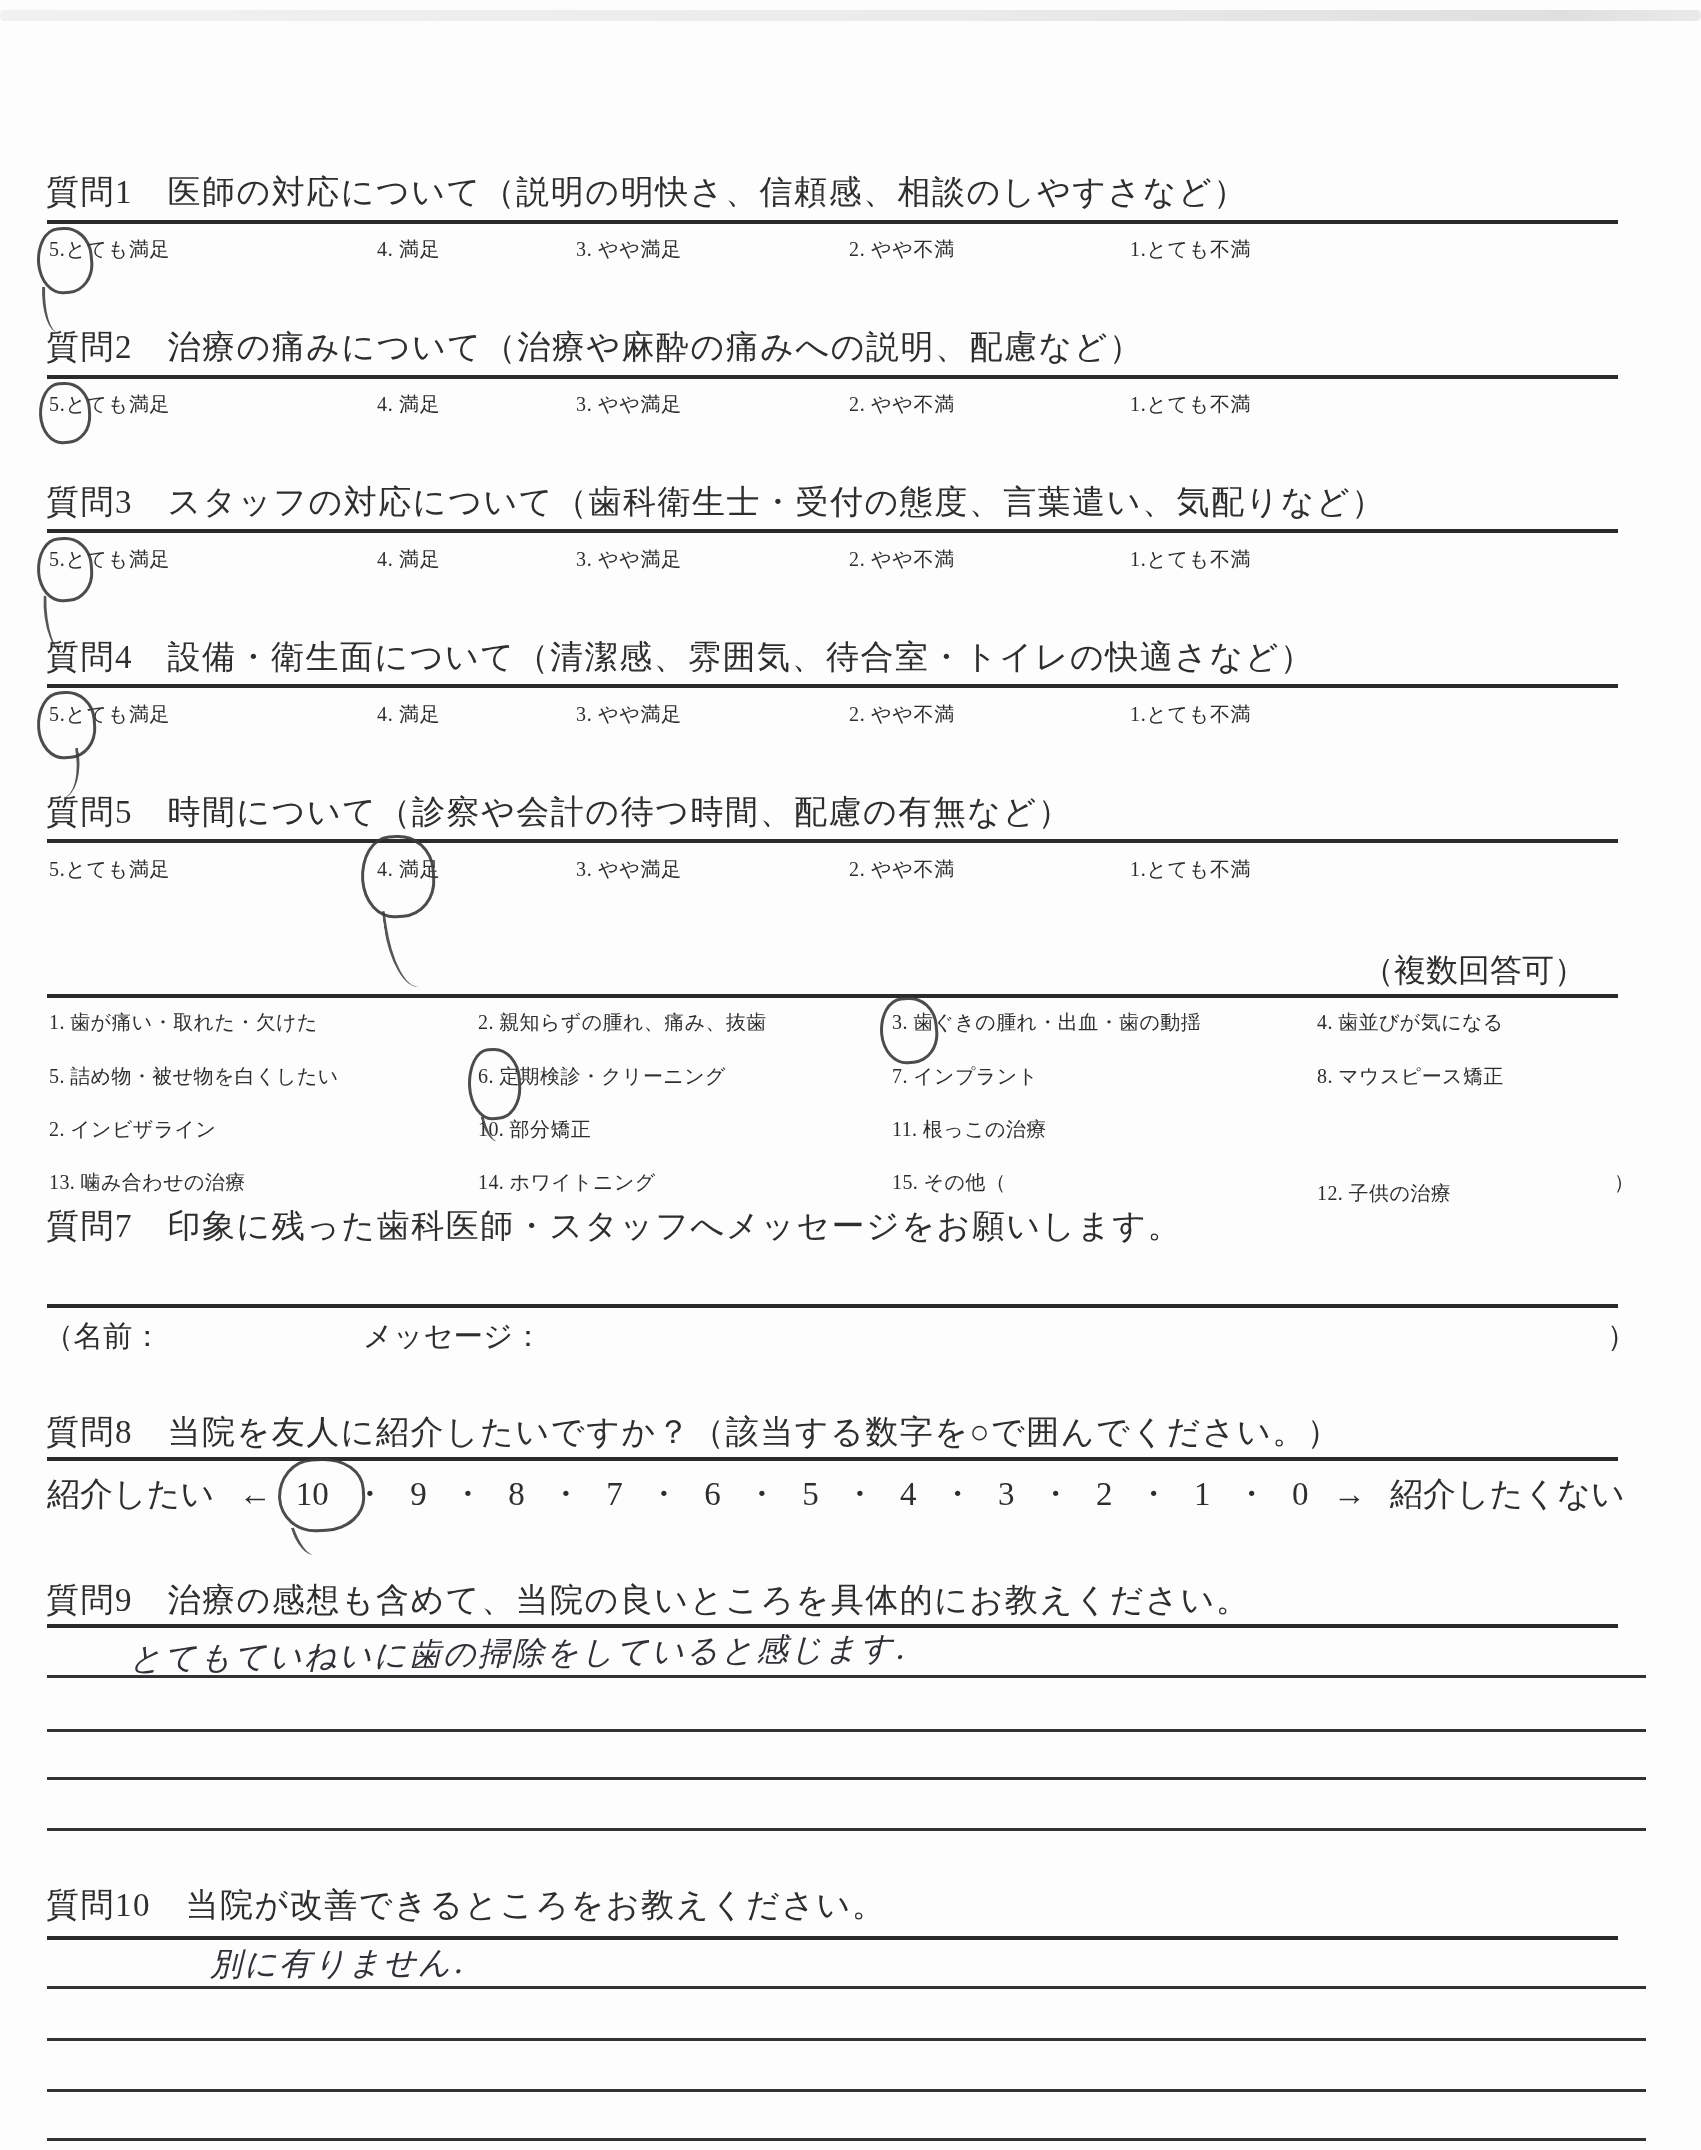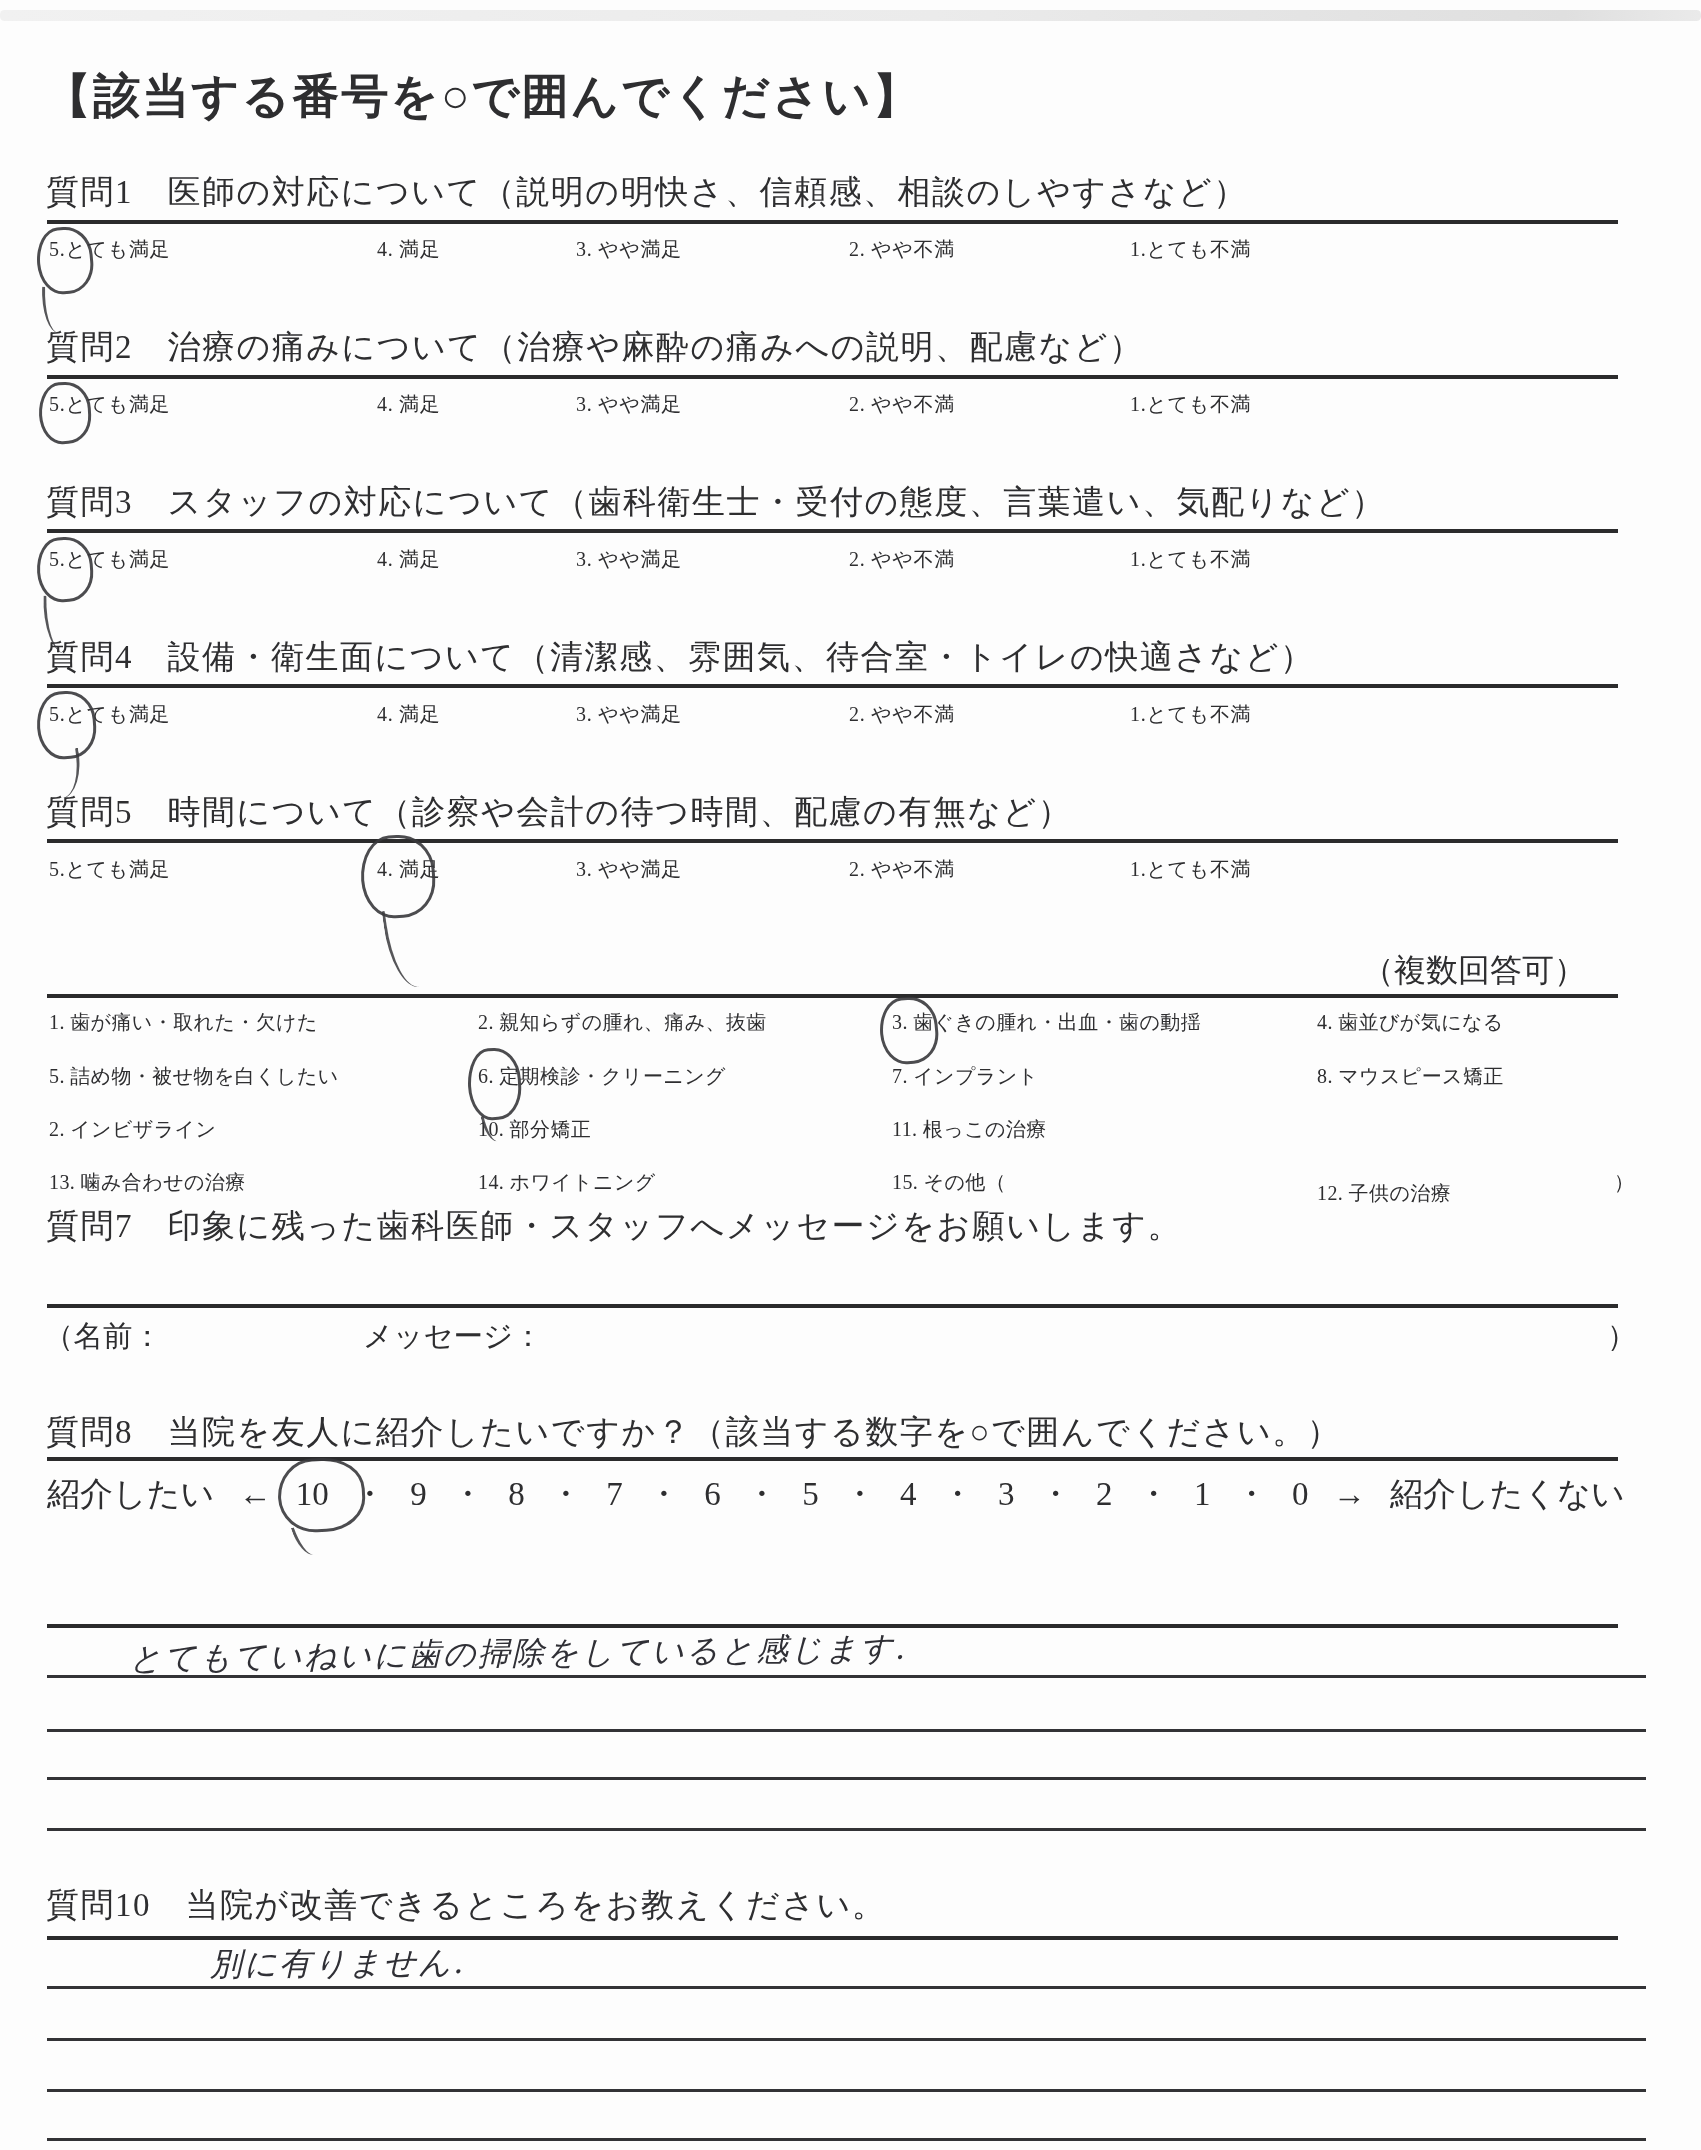--- a/index.html
+++ b/index.html
@@ -32,21 +32,20 @@
     border-bottom-right-radius:29.5px 59px;}
   .hand{position:absolute;font-size:32px;font-style:italic;letter-spacing:2.2px;
     color:#303036;white-space:nowrap;font-family:"DejaVu Serif",serif;}
 </style>
 </head>
 <body>
 
 <div class="page">
   <div class="scanband"></div>
 
-  <div class="ptitle" style="top:65px">【該当する番号を○で囲んでください】</div>
 
   <div class="qtitle" style="top:170px">質問1　医師の対応について（説明の明快さ、信頼感、相談のしやすさなど）</div>
   <div class="rule" style="top:220px"></div>
   <div class="row" style="top:236px">
     <span class="opt" style="left:49px">
       <span class="cmark" style="left:-11.8px;top:-8.9px;width:50px;height:61px;transform:rotate(-5deg)">
         <span class="tail-l" style="left:-3px;top:56px;height:46px;transform:rotate(7deg)"></span>
       </span>
       <span>5.とても満足</span>
     </span>
@@ -181,20 +180,21 @@
     <span>・</span>
     <span>2</span>
     <span>・</span>
     <span>1</span>
     <span>・</span>
     <span>0</span>
     <span>→</span>
     <span>紹介したくない</span>
   </div>
 
+  <div class="qtitle" style="top:1578px">質問9　治療の感想も含めて、当院の良いところを具体的にお教えください。</div>
   <div class="rule" style="top:1624px;height:4.4px"></div>
   <div class="hand" style="left:129px;top:1632px;transform:rotate(-0.8deg)">とてもていねいに歯の掃除をしていると感じます.</div>
   <div class="aline" style="top:1675px"></div>
   <div class="aline" style="top:1729px"></div>
   <div class="aline" style="top:1777px"></div>
   <div class="aline" style="top:1828px"></div>
 
   <div class="qtitle" style="top:1883px">質問10　当院が改善できるところをお教えください。</div>
   <div class="rule" style="top:1936px;height:4.4px"></div>
   <div class="hand" style="left:210px;top:1942px;transform:rotate(-0.5deg)">別に有りません.</div>

